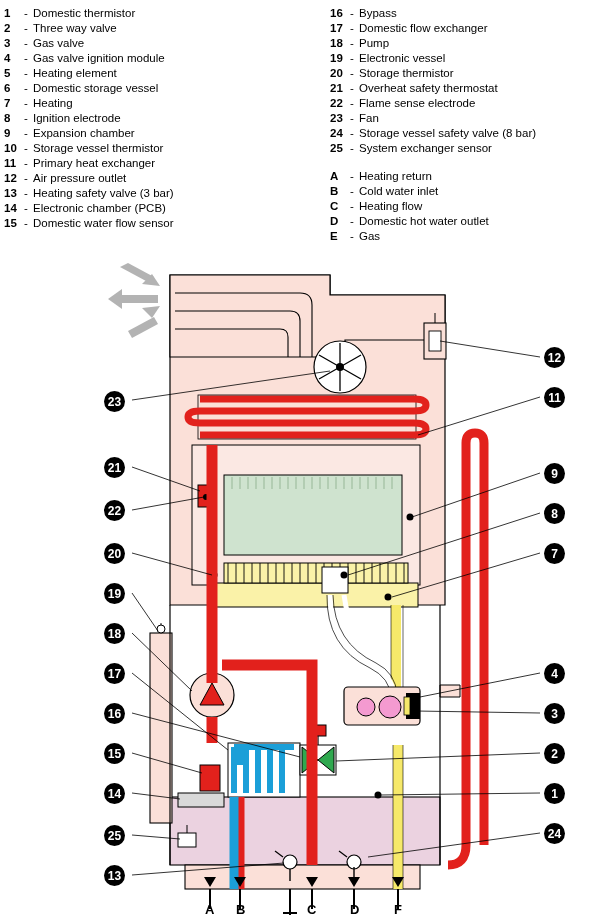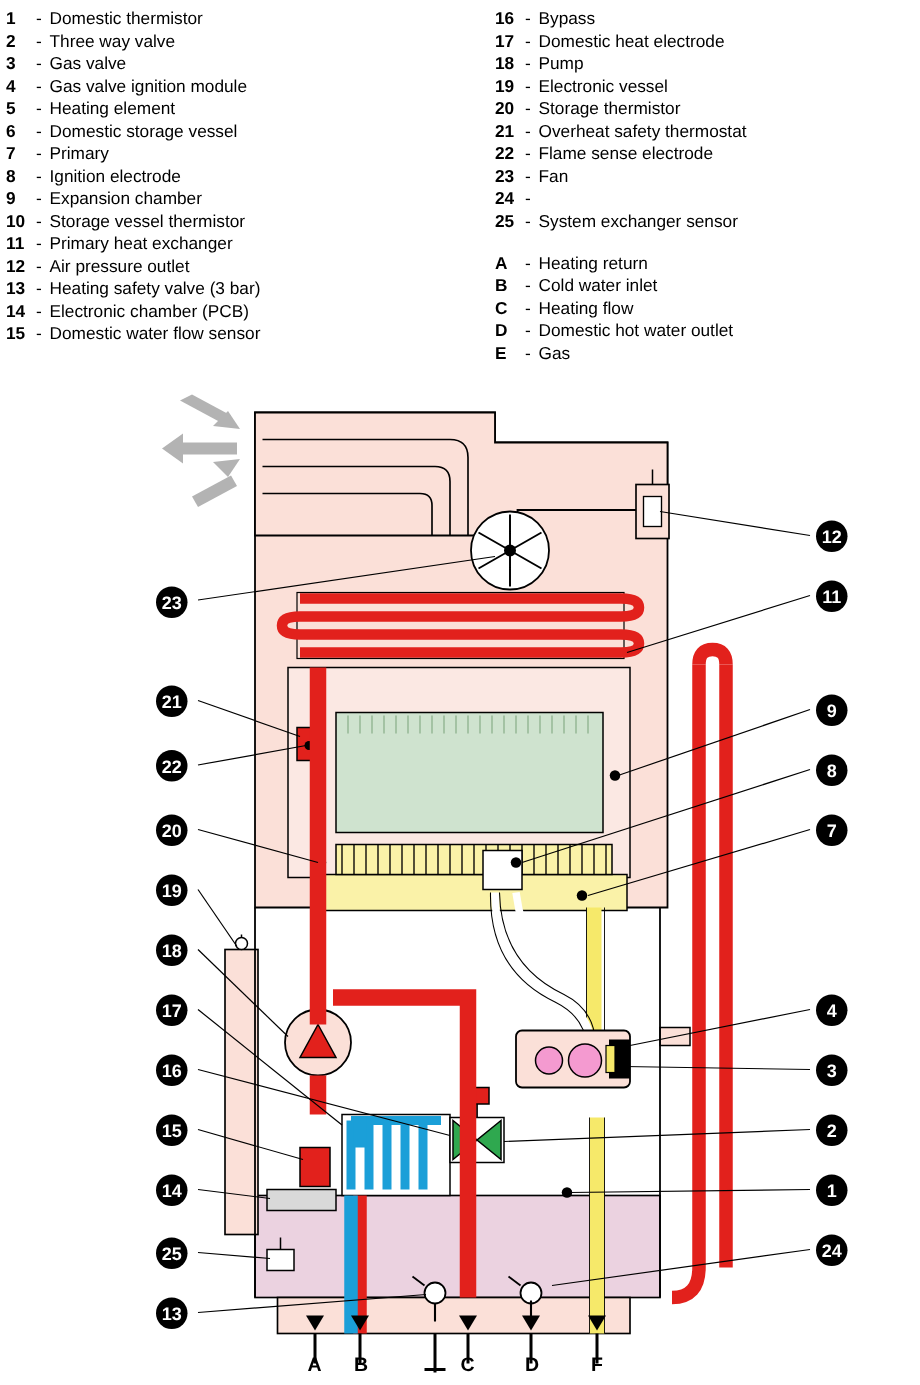--- a/index.html
+++ b/index.html
@@ -71,21 +71,21 @@
         <span class="leg-txt">Heating element</span>
       </div>
       <div class="leg-row">
         <span class="leg-num">6</span>
         <span class="leg-dash">-</span>
         <span class="leg-txt">Domestic storage vessel</span>
       </div>
       <div class="leg-row">
         <span class="leg-num">7</span>
         <span class="leg-dash">-</span>
-        <span class="leg-txt">Primary</span>
+        <span class="leg-txt">Heating</span>
       </div>
       <div class="leg-row">
         <span class="leg-num">8</span>
         <span class="leg-dash">-</span>
         <span class="leg-txt">Ignition electrode</span>
       </div>
       <div class="leg-row">
         <span class="leg-num">9</span>
         <span class="leg-dash">-</span>
         <span class="leg-txt">Expansion chamber</span>
@@ -123,21 +123,21 @@
     </div>
   <div class="legend-col right" id="leg-right">
       <div class="leg-row">
         <span class="leg-num">16</span>
         <span class="leg-dash">-</span>
         <span class="leg-txt">Bypass</span>
       </div>
       <div class="leg-row">
         <span class="leg-num">17</span>
         <span class="leg-dash">-</span>
-        <span class="leg-txt">Domestic heat electrode</span>
+        <span class="leg-txt">Domestic flow exchanger</span>
       </div>
       <div class="leg-row">
         <span class="leg-num">18</span>
         <span class="leg-dash">-</span>
         <span class="leg-txt">Pump</span>
       </div>
       <div class="leg-row">
         <span class="leg-num">19</span>
         <span class="leg-dash">-</span>
         <span class="leg-txt">Electronic vessel</span>
@@ -158,20 +158,21 @@
         <span class="leg-txt">Flame sense electrode</span>
       </div>
       <div class="leg-row">
         <span class="leg-num">23</span>
         <span class="leg-dash">-</span>
         <span class="leg-txt">Fan</span>
       </div>
       <div class="leg-row">
         <span class="leg-num">24</span>
         <span class="leg-dash">-</span>
+        <span class="leg-txt">Storage vessel safety valve (8 bar)</span>
       </div>
       <div class="leg-row">
         <span class="leg-num">25</span>
         <span class="leg-dash">-</span>
         <span class="leg-txt">System exchanger sensor</span>
       </div>
       <div class="leg-gap"></div>
       <div class="leg-row">
         <span class="leg-num letter">A</span>
         <span class="leg-dash">-</span>

